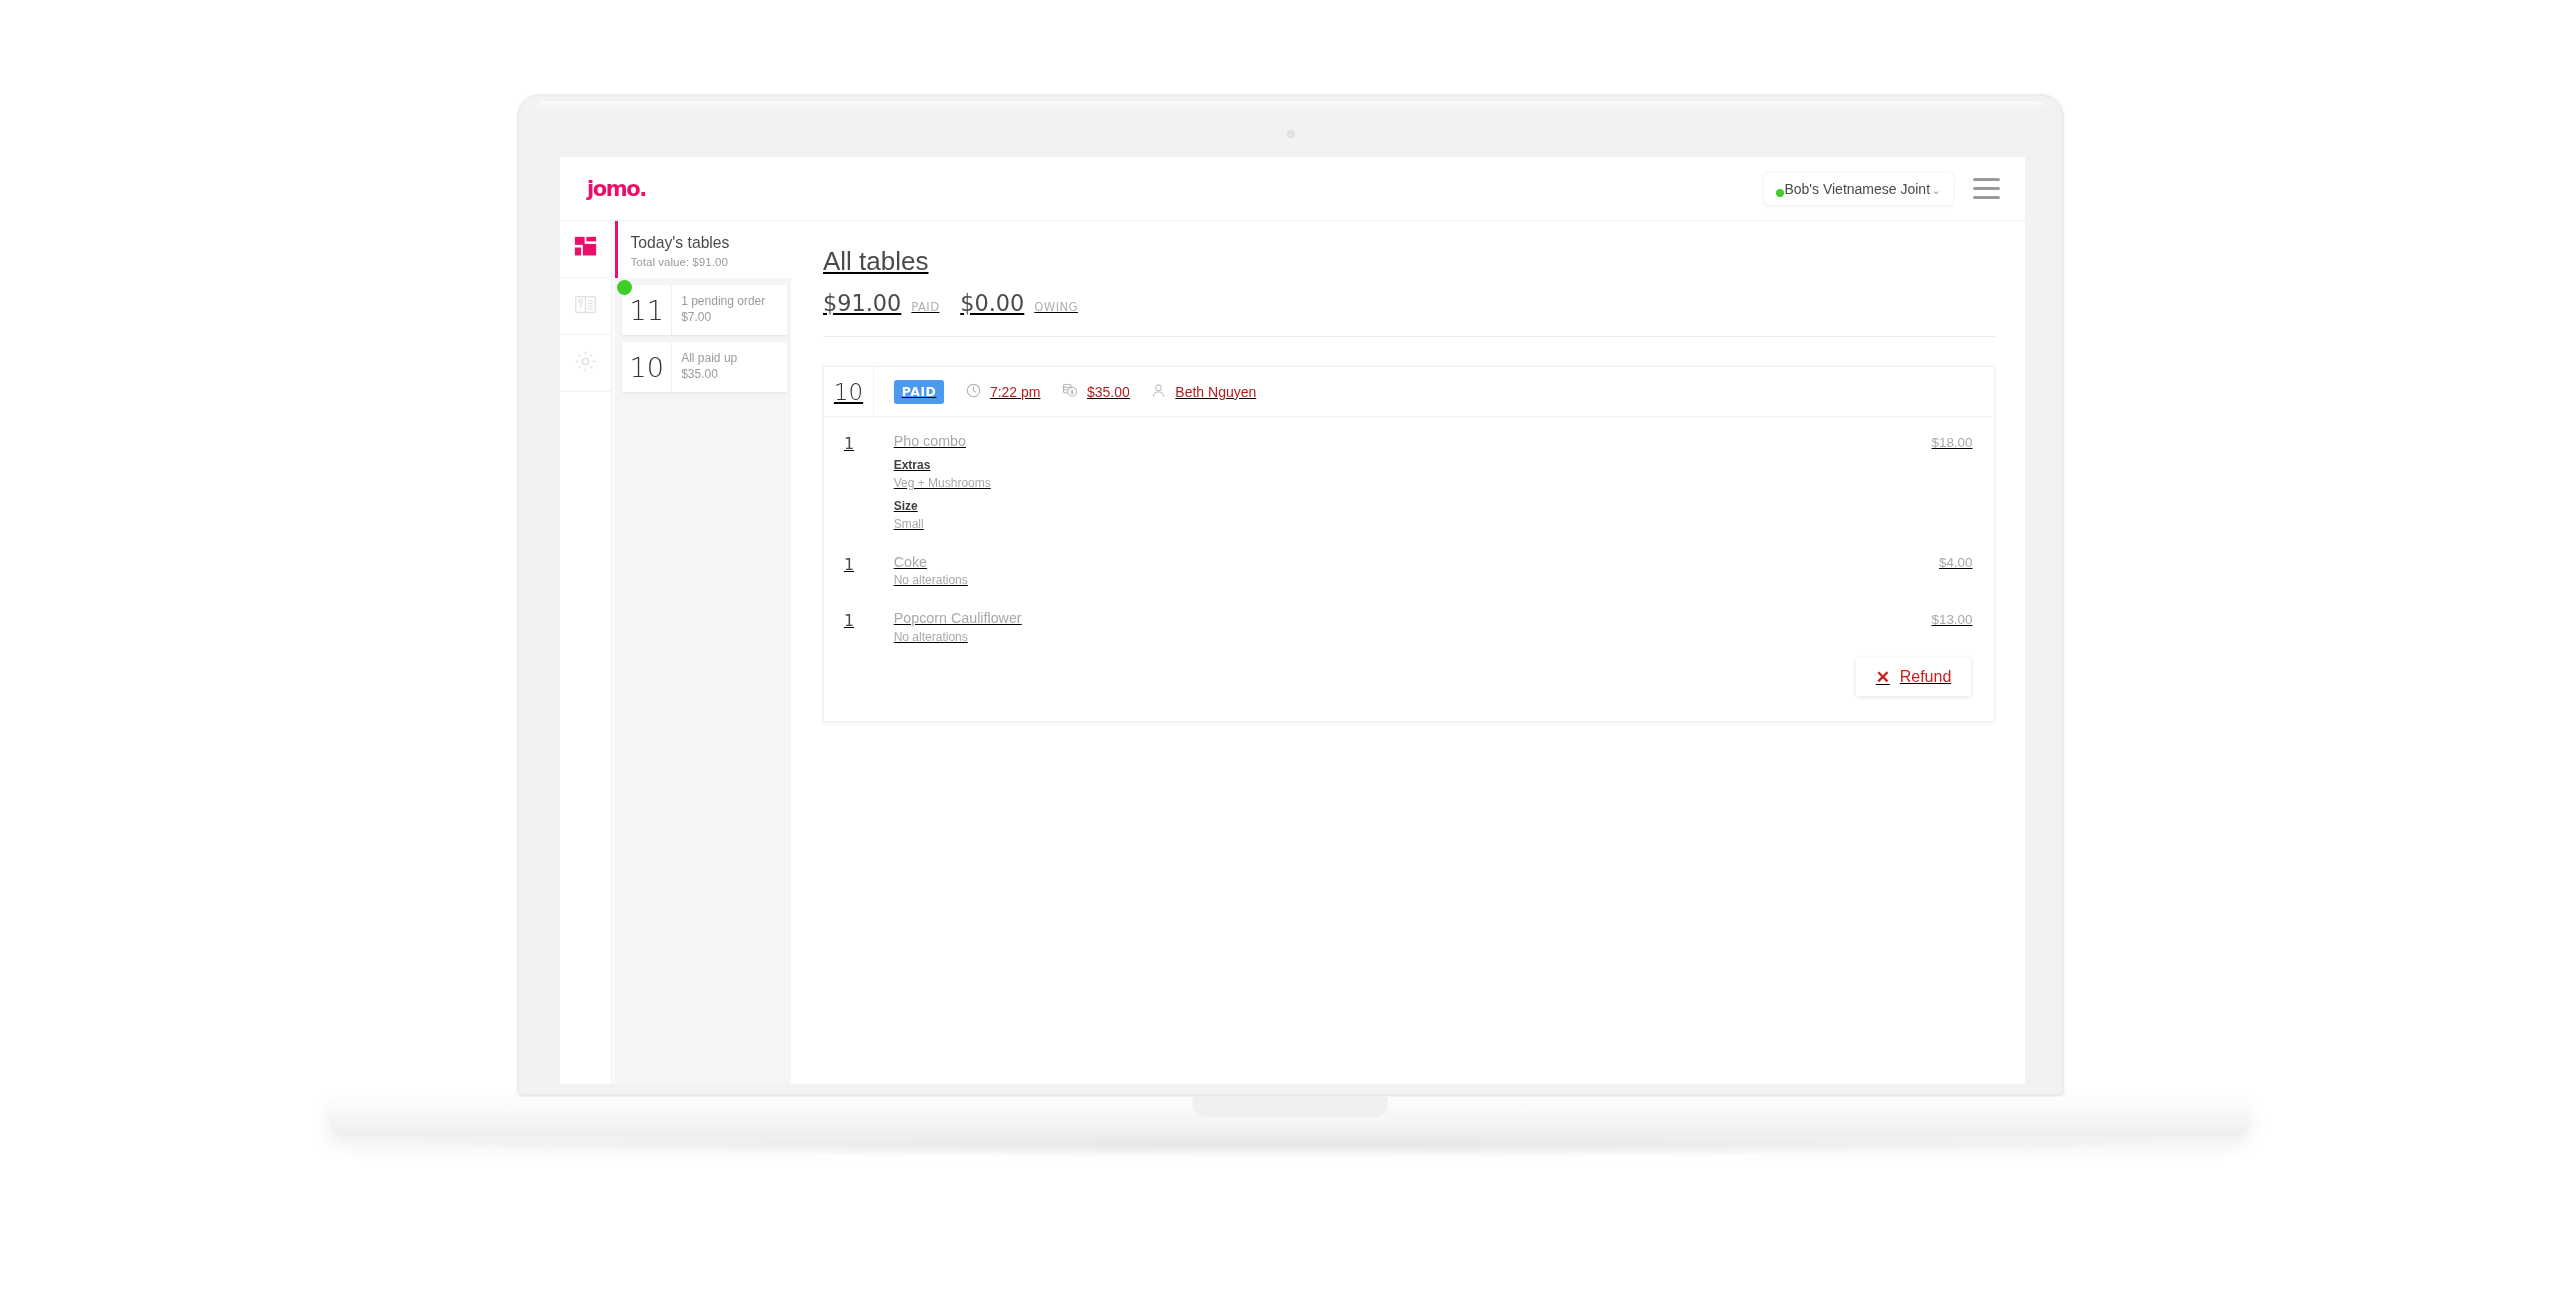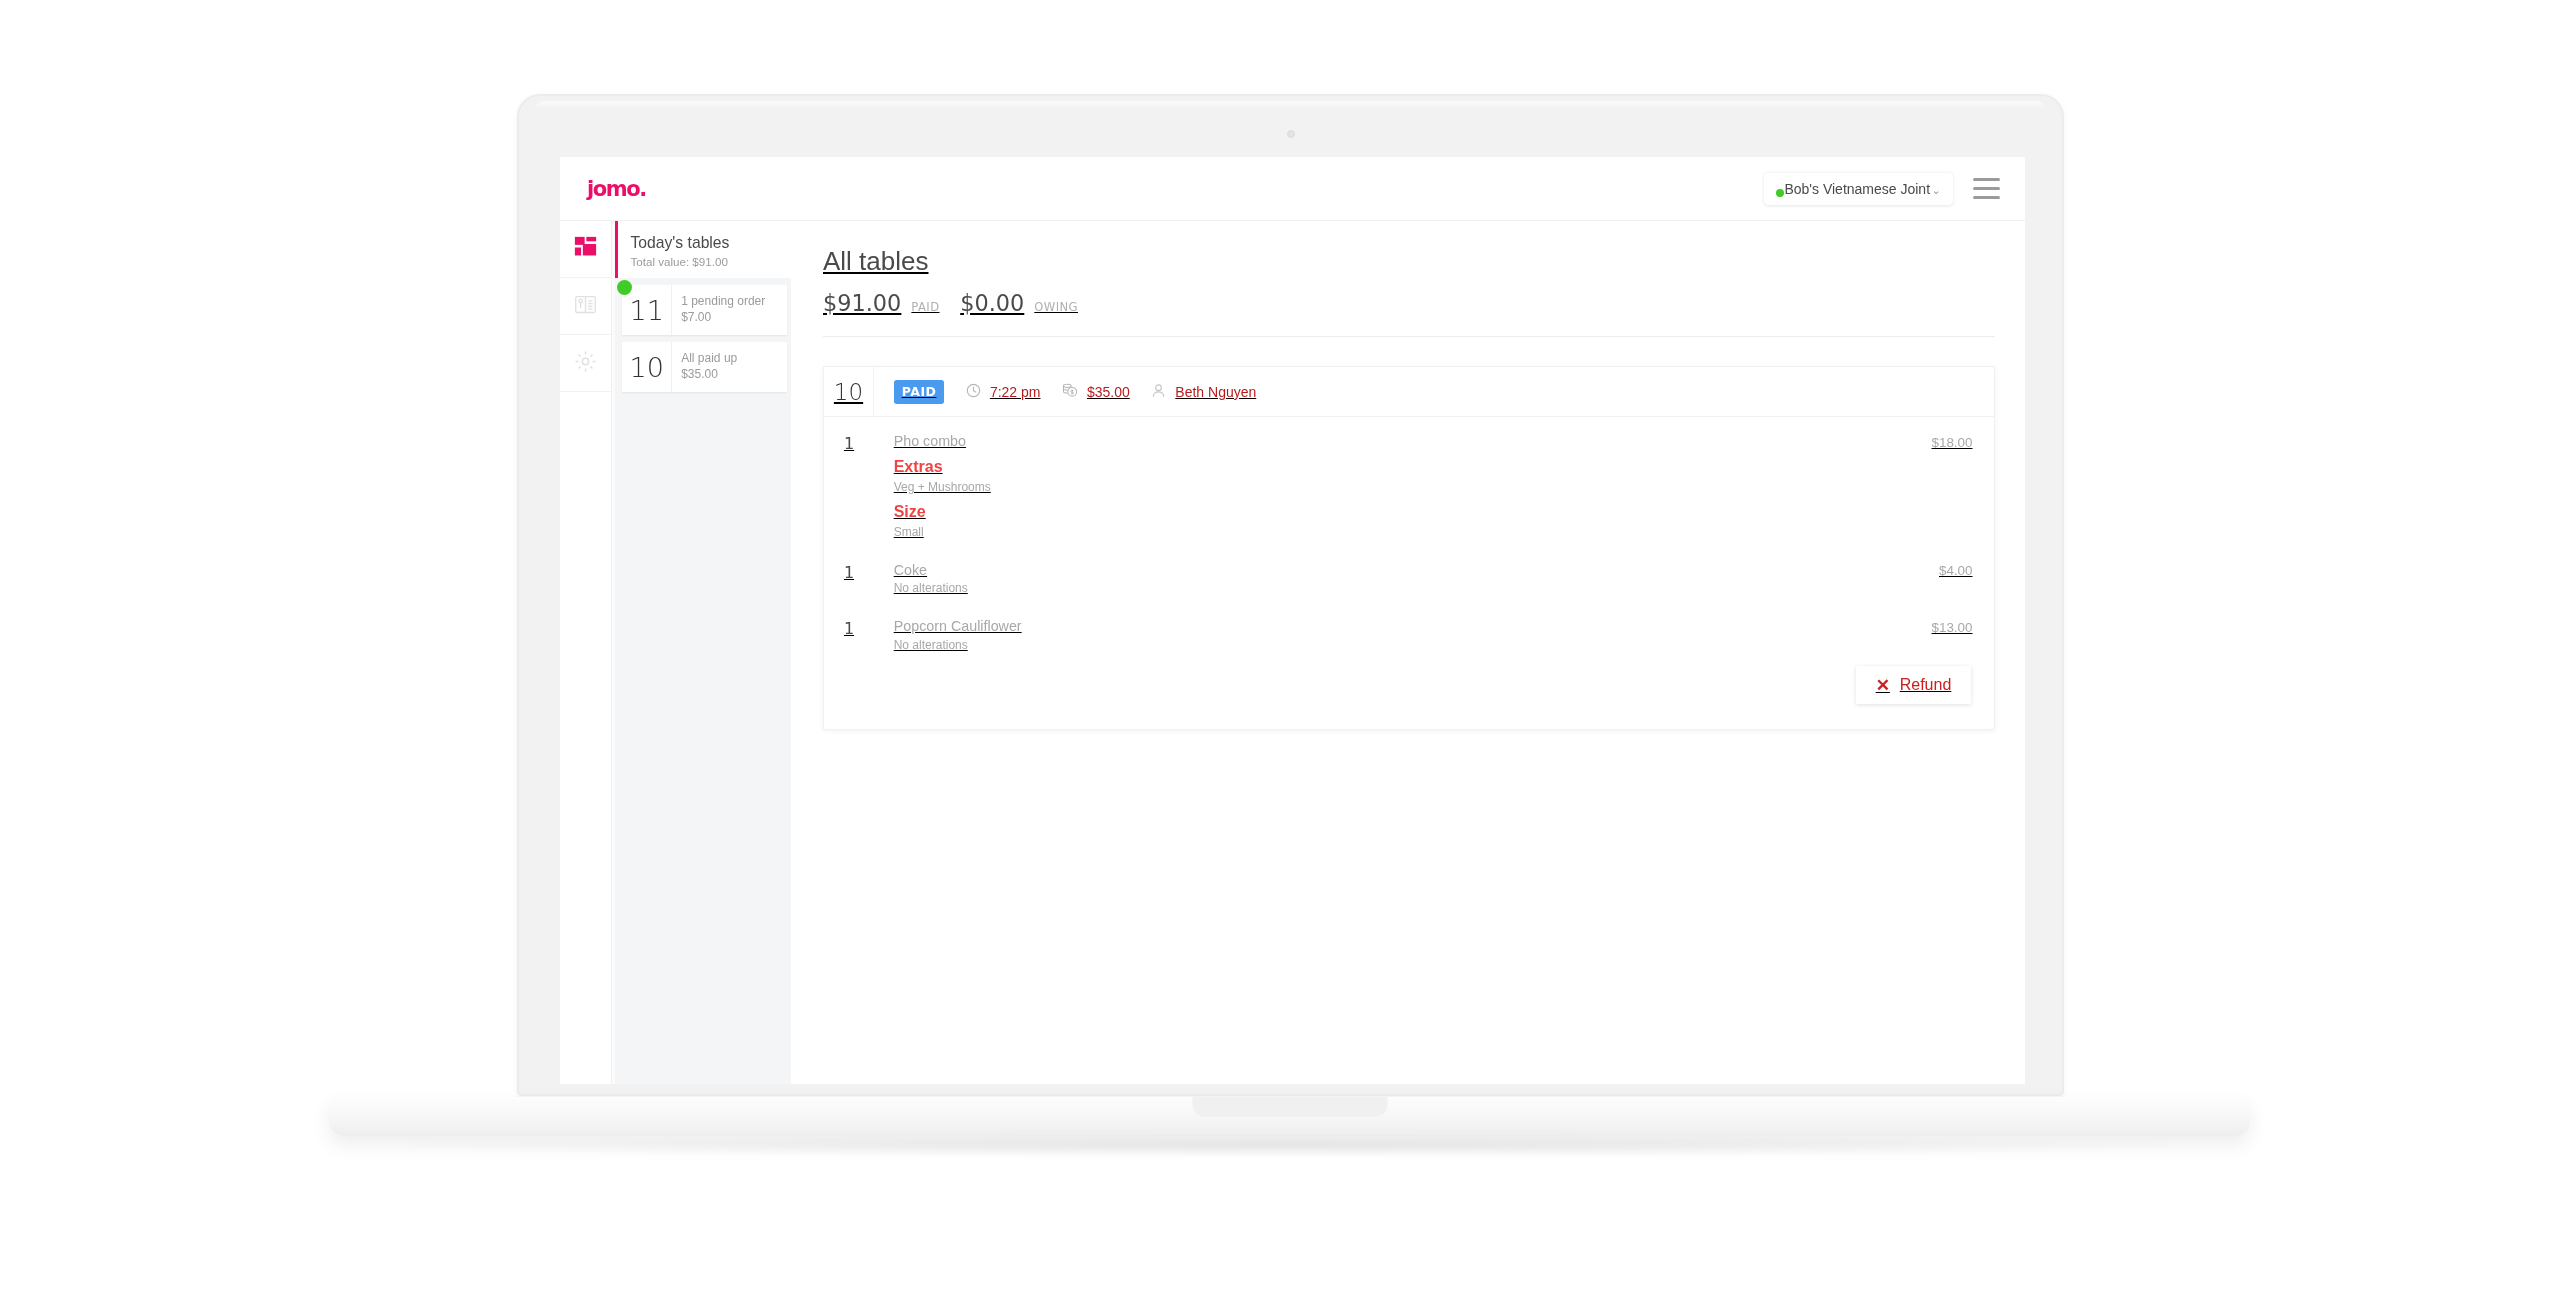--- a/index.html
+++ b/index.html
@@ -185,21 +185,21 @@
   .line-items { padding: 16px 0 7.2px 0; }
   .line { display: flex; padding: 0 21.5px 0 0; }
   .line .qty {
     width: 50px; flex: none; text-align: center;
     font-size: 16px; color: #4a4a4a; padding-top: 0.9px;
     font-family: "DejaVu Sans", sans-serif;
   }
   .line .body { flex: 1; padding-left: 19.7px; }
   .line .name { font-size: 14.3px; color: #a8a8a8; }
   .line .price { font-size: 13.4px; color: #a8a8a8; padding-top: 1.8px; white-space: nowrap; }
-  .opt-label { font-size: 16px; color: #ef4444; font-weight: 700; margin-top: 9px; }
+  .opt-label { font-size: 12px; color: #404040; font-weight: 700; margin-top: 9px; }
   .opt-value { font-size: 12px; color: #a8a8a8; margin-top: 3.6px; }
   .line-gap { height: 23px; }
 
   #refund-row { display: flex; justify-content: flex-end; padding: 7.2px 23px 25px 0; }
   #refund-btn {
     display: flex; align-items: center; gap: 9.8px;
     background: #ffffff;
     box-shadow: 0 0.9px 4.5px rgba(0,0,0,0.12);
     padding: 9.8px 19.7px;
     color: #cc2020; font-size: 16px;

